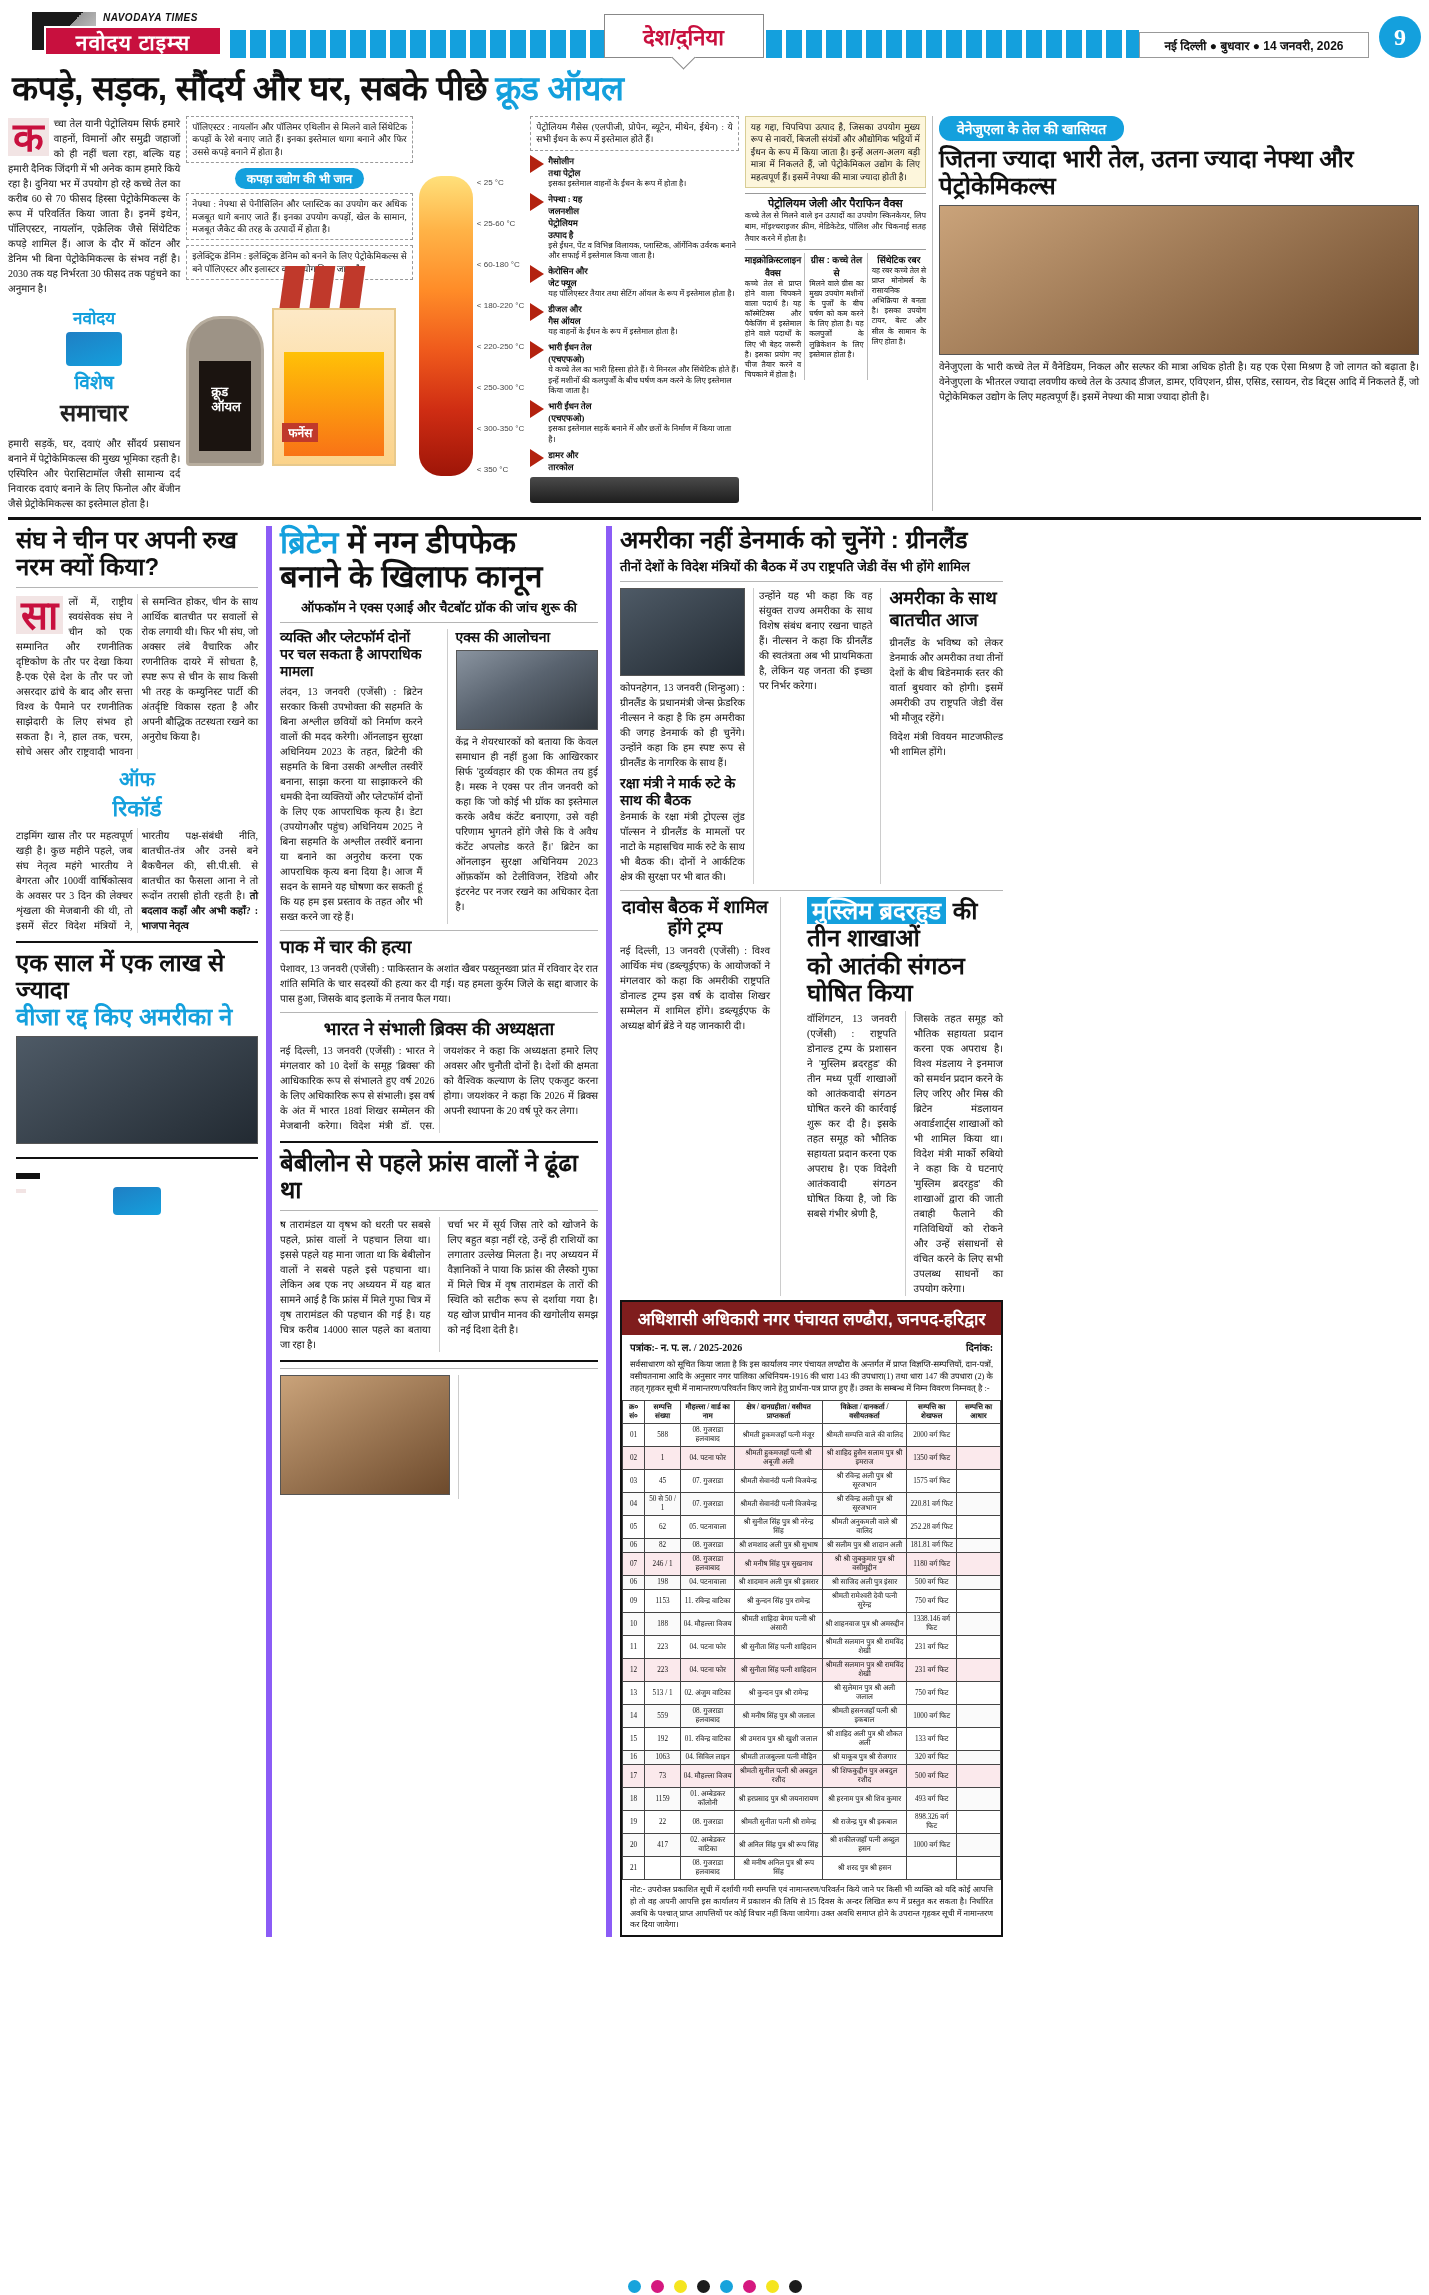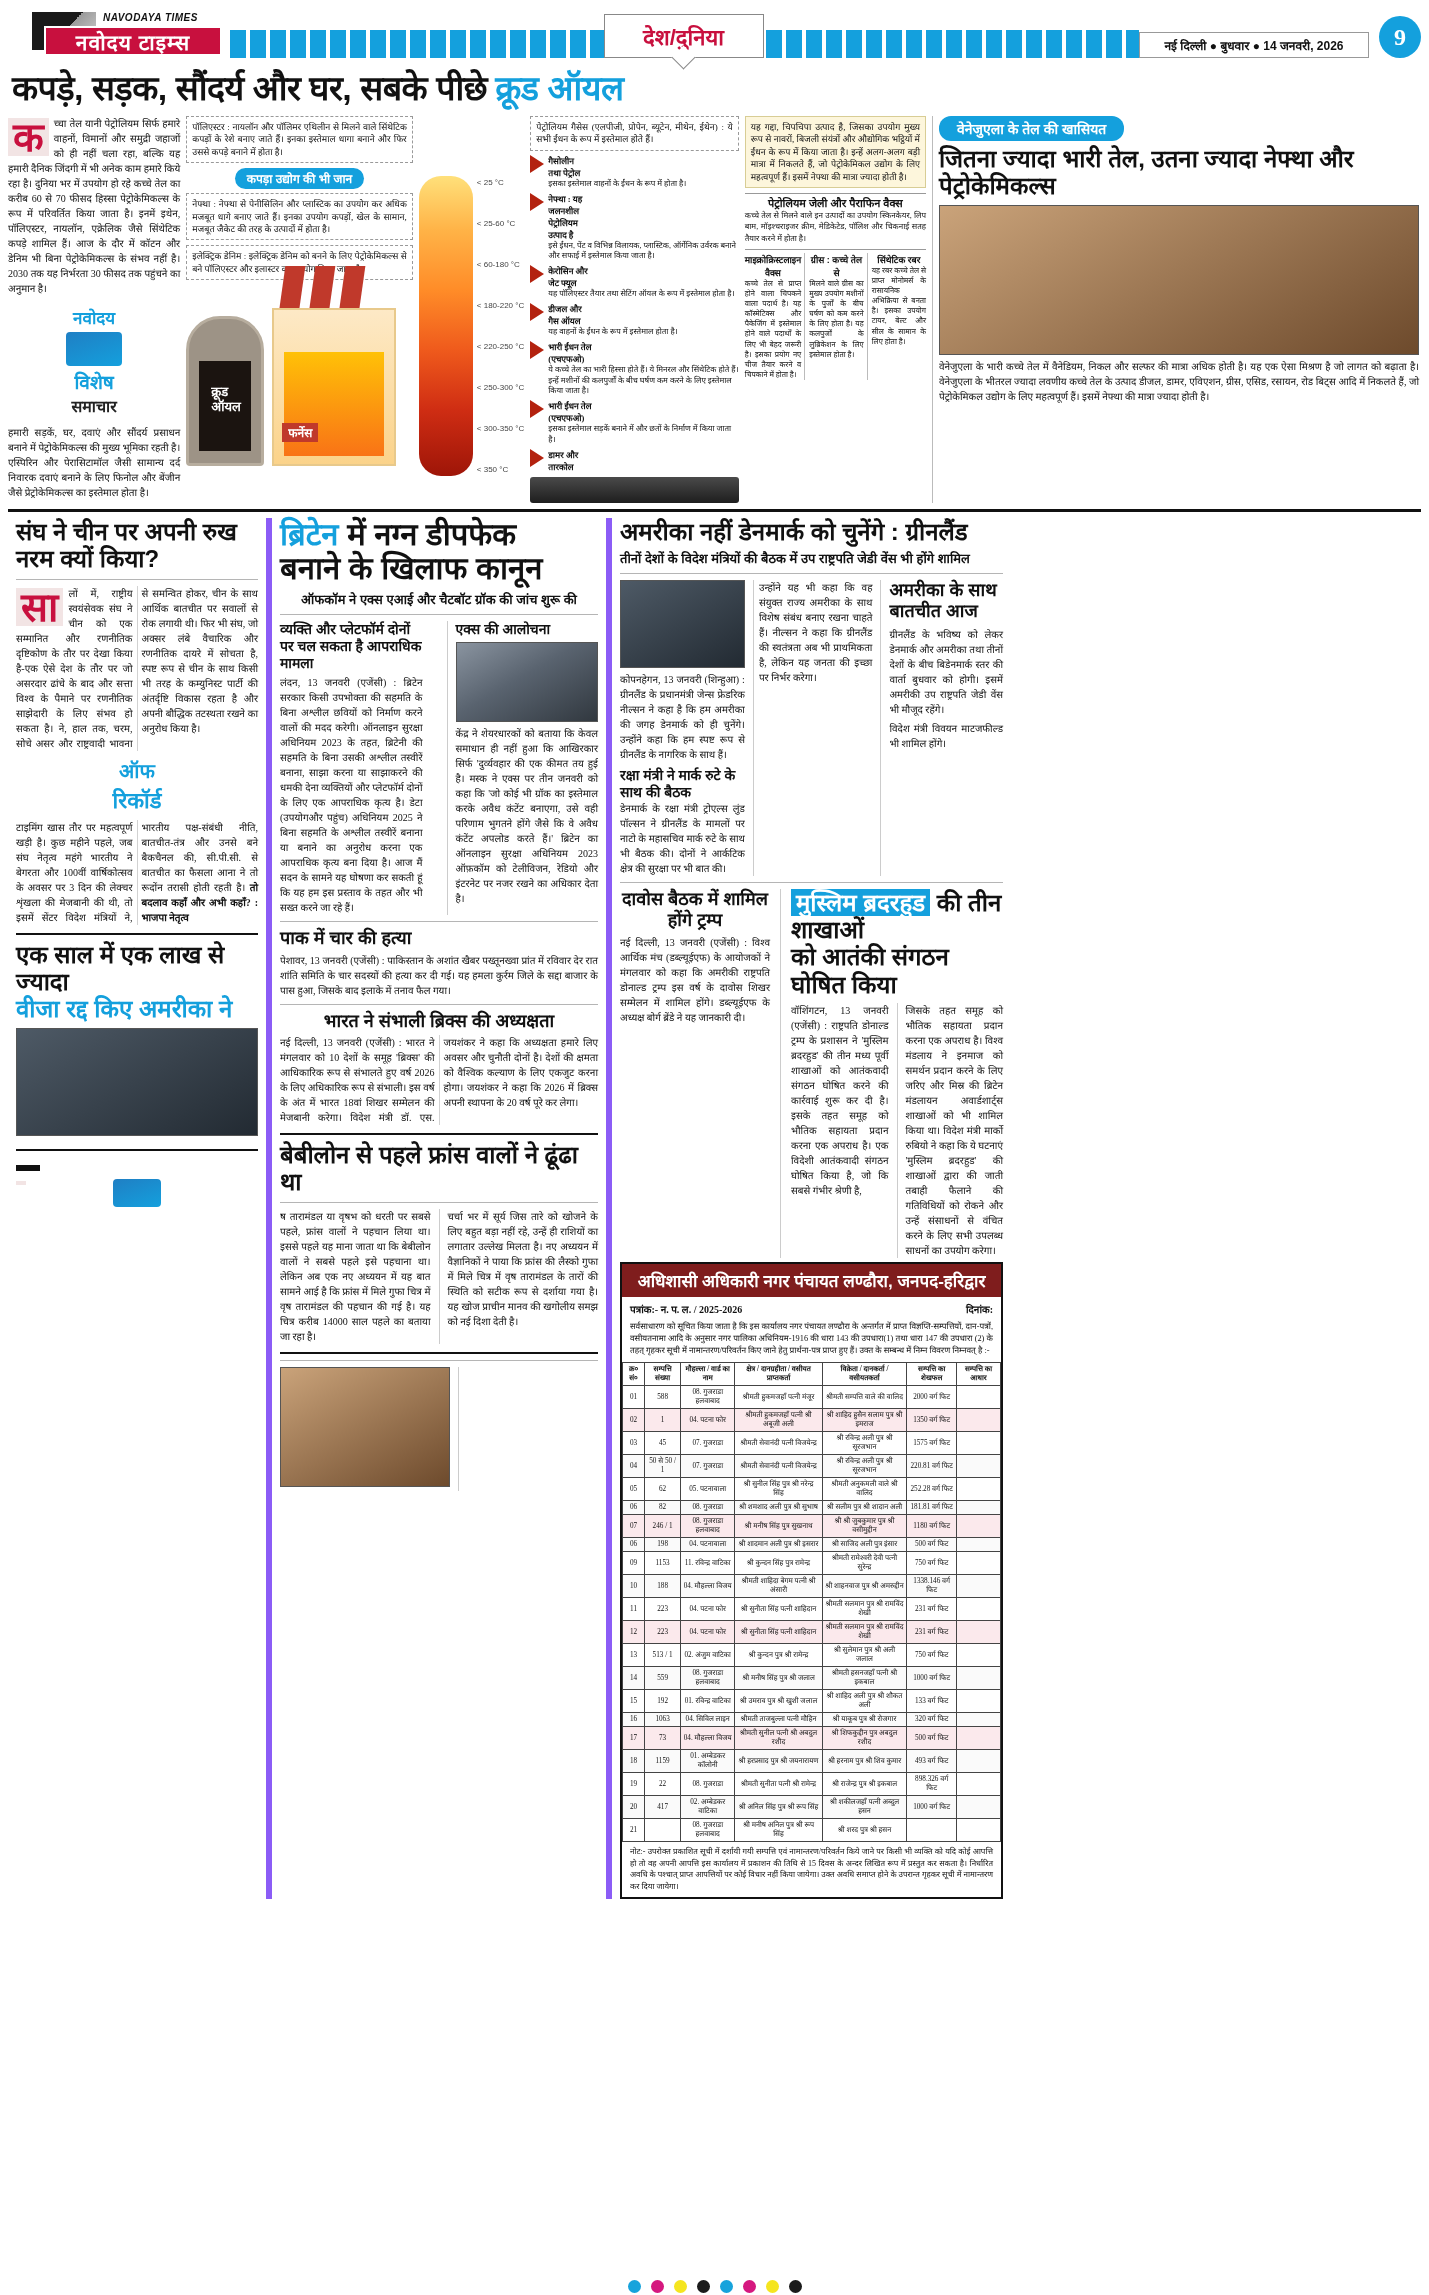--- a/index.html
+++ b/index.html
@@ -51,21 +51,21 @@
   .info-left { width:925px; position:relative; border-right:1px solid #bbb; padding-right:6px; }
   .info-right { width:480px; }
   .dropcap { float:left; font-size:40px; font-weight:bold; color:#c8103e; line-height:.85;
      margin:2px 5px 0 0; font-family:"Liberation Sans",sans-serif; background:#f2e4e4;
      padding:2px 5px; }
   .badge-navodaya { width:160px; margin:10px auto 8px; text-align:center; }
   .badge-navodaya .b1 { color:#14a0dd; font-size:17px; font-weight:bold;
      font-family:"Liberation Sans",sans-serif; }
   .badge-navodaya .b2 { color:#14a0dd; font-size:19px; font-weight:bold;
      font-family:"Liberation Sans",sans-serif; }
-  .badge-navodaya .b3 { color:#222; font-size:16px; font-weight:bold;
+  .badge-navodaya .b3 { color:#222; font-size:24px; font-weight:bold;
      font-family:"Liberation Sans",sans-serif; }
   .badge-icon { width:56px;height:34px;margin:3px auto;
      background:linear-gradient(160deg,#1f7fc4,#14a0dd); border-radius:4px; }
 
   .pill { display:inline-block; background:#14a0dd; color:#fff; border-radius:12px;
      padding:2px 12px; font-size:12px; font-weight:bold; font-family:"Liberation Sans",sans-serif; }
 
   .minibox { border:1px dashed #999; padding:4px 5px; font-size:9px; line-height:1.38;
      text-align:justify; background:#fff; }
   .minibox.yellow { background:#fdf6dc; border:1px solid #d8cd95; }
@@ -450,21 +450,21 @@
           <div class="body" style="margin-top:4px;">विदेश मंत्री विवयन माटजफील्ड भी शामिल होंगे।</div>
         </div>
       </div>
 
       <div class="hr-thin"></div>
       <div style="display:flex;gap:10px;">
         <div style="width:150px;">
           <div class="hl-md" style="text-align:center;">दावोस बैठक में शामिल होंगे ट्रम्प</div>
           <div class="body" style="margin-top:4px;">नई दिल्ली, 13 जनवरी (एजेंसी) : विश्व आर्थिक मंच (डब्ल्यूईएफ) के आयोजकों ने मंगलवार को कहा कि अमरीकी राष्ट्रपति डोनाल्ड ट्रम्प इस वर्ष के दावोस शिखर सम्मेलन में शामिल होंगे। डब्ल्यूईएफ के अध्यक्ष बोर्ग ब्रेंडे ने यह जानकारी दी।</div>
         </div>
-        <div style="flex:1;border-left:1px solid #ccc;padding-left:10px;">
+        <div style="flex:1;border-left:1px solid #ccc;padding-left:26px;">
           <div class="hl-lg">
             <span class="hl-highlight">मुस्लिम ब्रदरहुड</span><span> की तीन शाखाओं</span>
           </div>
           <div class="hl-lg">को आतंकी संगठन घोषित किया</div>
           <div style="display:flex;gap:8px;margin-top:5px;">
             <div class="body" style="flex:1;">वॉशिंगटन, 13 जनवरी (एजेंसी) : राष्ट्रपति डोनाल्ड ट्रम्प के प्रशासन ने 'मुस्लिम ब्रदरहुड' की तीन मध्य पूर्वी शाखाओं को आतंकवादी संगठन घोषित करने की कार्रवाई शुरू कर दी है। इसके तहत समूह को भौतिक सहायता प्रदान करना एक अपराध है। एक विदेशी आतंकवादी संगठन घोषित किया है, जो कि सबसे गंभीर श्रेणी है,</div>
             <div class="body" style="flex:1;border-left:1px solid #ccc;padding-left:8px;">जिसके तहत समूह को भौतिक सहायता प्रदान करना एक अपराध है। विश्व मंडलाय ने इनमाज को समर्थन प्रदान करने के लिए जरिए और मिस्र की ब्रिटेन मंडलायन अवार्डशार्ट्स शाखाओं को भी शामिल किया था। विदेश मंत्री मार्को रुबियो ने कहा कि ये घटनाएं 'मुस्लिम ब्रदरहुड' की शाखाओं द्वारा की जाती तबाही फैलाने की गतिविधियों को रोकने और उन्हें संसाधनों से वंचित करने के लिए सभी उपलब्ध साधनों का उपयोग करेगा।</div>
           </div>
         </div>
       </div>

